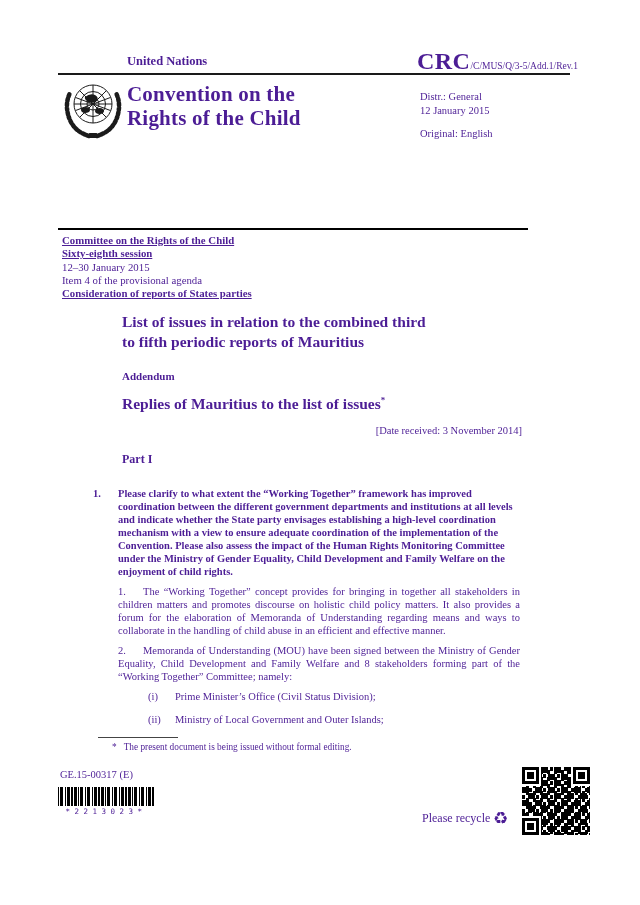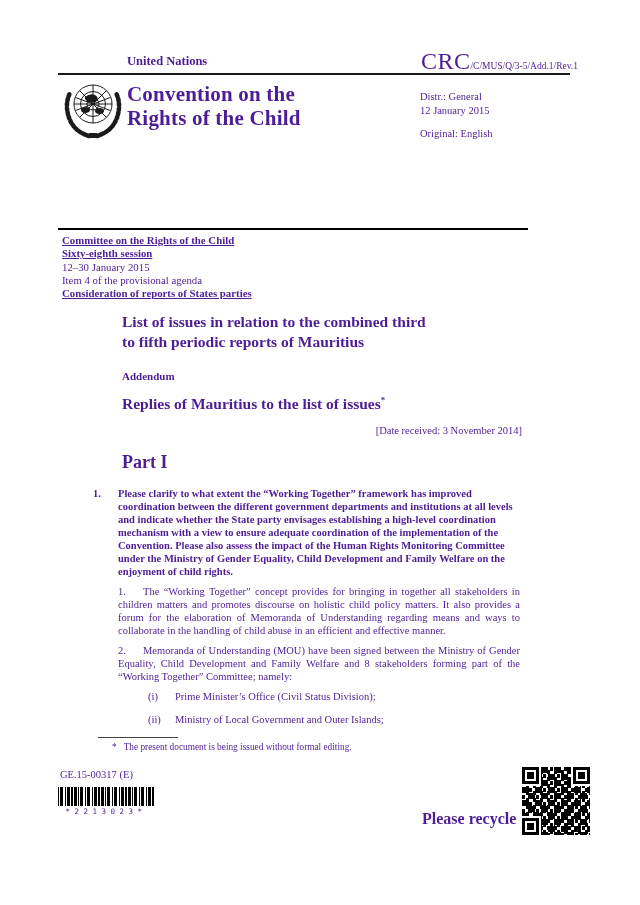--- a/index.html
+++ b/index.html
@@ -17,21 +17,21 @@
 
   
   .un-name {
     position: absolute; left: 127px; top: 54px;
     font-size: 12.5px; font-weight: bold;
   }
   .doc-symbol {
     position: absolute; right: 62px; top: 48px;
     white-space: nowrap;
   }
-  .sym-big { font-size: 24px; letter-spacing: 0.5px; }
+  .sym-big { font-size: 24px; letter-spacing: 0.5px; font-weight: bold; }
   .sym-small { font-size: 9.5px; }
   .header-rule {
     position: absolute; left: 58px; top: 73px;
     width: 512px; height: 1.5px; background: #1a1a1a;
   }
   .emblem { position: absolute; left: 61px; top: 78px; width: 64px; height: 64px; }
   .treaty-title {
     position: absolute; left: 127px; top: 83px;
     font-size: 21px; font-weight: bold; line-height: 23.5px;
     white-space: pre-line; letter-spacing: 0.2px;
@@ -56,21 +56,21 @@
   
   .titles { position: absolute; left: 122px; top: 312px; width: 400px; }
   .main-title {
     font-size: 15.5px; font-weight: bold; line-height: 19.5px;
     white-space: pre-line;
   }
   .addendum { font-size: 11px; font-weight: bold; margin-top: 19px; }
   .subtitle { font-size: 15.5px; font-weight: bold; margin-top: 13px; }
   .subtitle sup { font-size: 9px; }
   .date-received { font-size: 10.5px; text-align: right; margin-top: 12px; }
-  .part-heading { font-size: 18px; font-weight: bold; margin-top: 16px; }
+  .part-heading { font-size: 12px; font-weight: bold; margin-top: 16px; }
 
   
   .body-block {
     position: absolute; left: 93px; top: 487px; width: 427px;
     font-size: 10.5px; line-height: 13px;
   }
   .question {
     position: relative; padding-left: 25px;
     font-weight: bold; margin-bottom: 7px; text-align: left;
   }
@@ -97,21 +97,21 @@
       #000 7px 8px, #fff 8px 9px,
       #000 9px 12px, #fff 12px 13.5px);
     border-right: 2px solid #000;
   }
   .barcode-text {
     font-family: "DejaVu Sans Mono", monospace;
     font-size: 7.5px; letter-spacing: 4.5px; text-align: center;
     margin-top: 1px; white-space: nowrap;
   }
   .recycle { position: absolute; left: 422px; top: 810px; display: flex; align-items: center; }
-  .recycle-label { font-size: 16px; font-weight: bold; }
+  .recycle-label { font-size: 12px; font-weight: normal; }
   .recycle-glyph { font-family: "DejaVu Sans", sans-serif; font-size: 17px; margin-left: 3px; line-height: 1; }
   .qr {
     position: absolute; left: 519px; top: 764px; width: 74px; height: 74px;
     background: #fff; padding: 3px;
   }
   .qr-pattern {
     position: relative; width: 100%; height: 100%;
     background-image:
       repeating-conic-gradient(#000 0% 25%, rgba(0,0,0,0) 25% 50%),
       repeating-conic-gradient(rgba(0,0,0,0) 0% 25%, #000 25% 50%);

